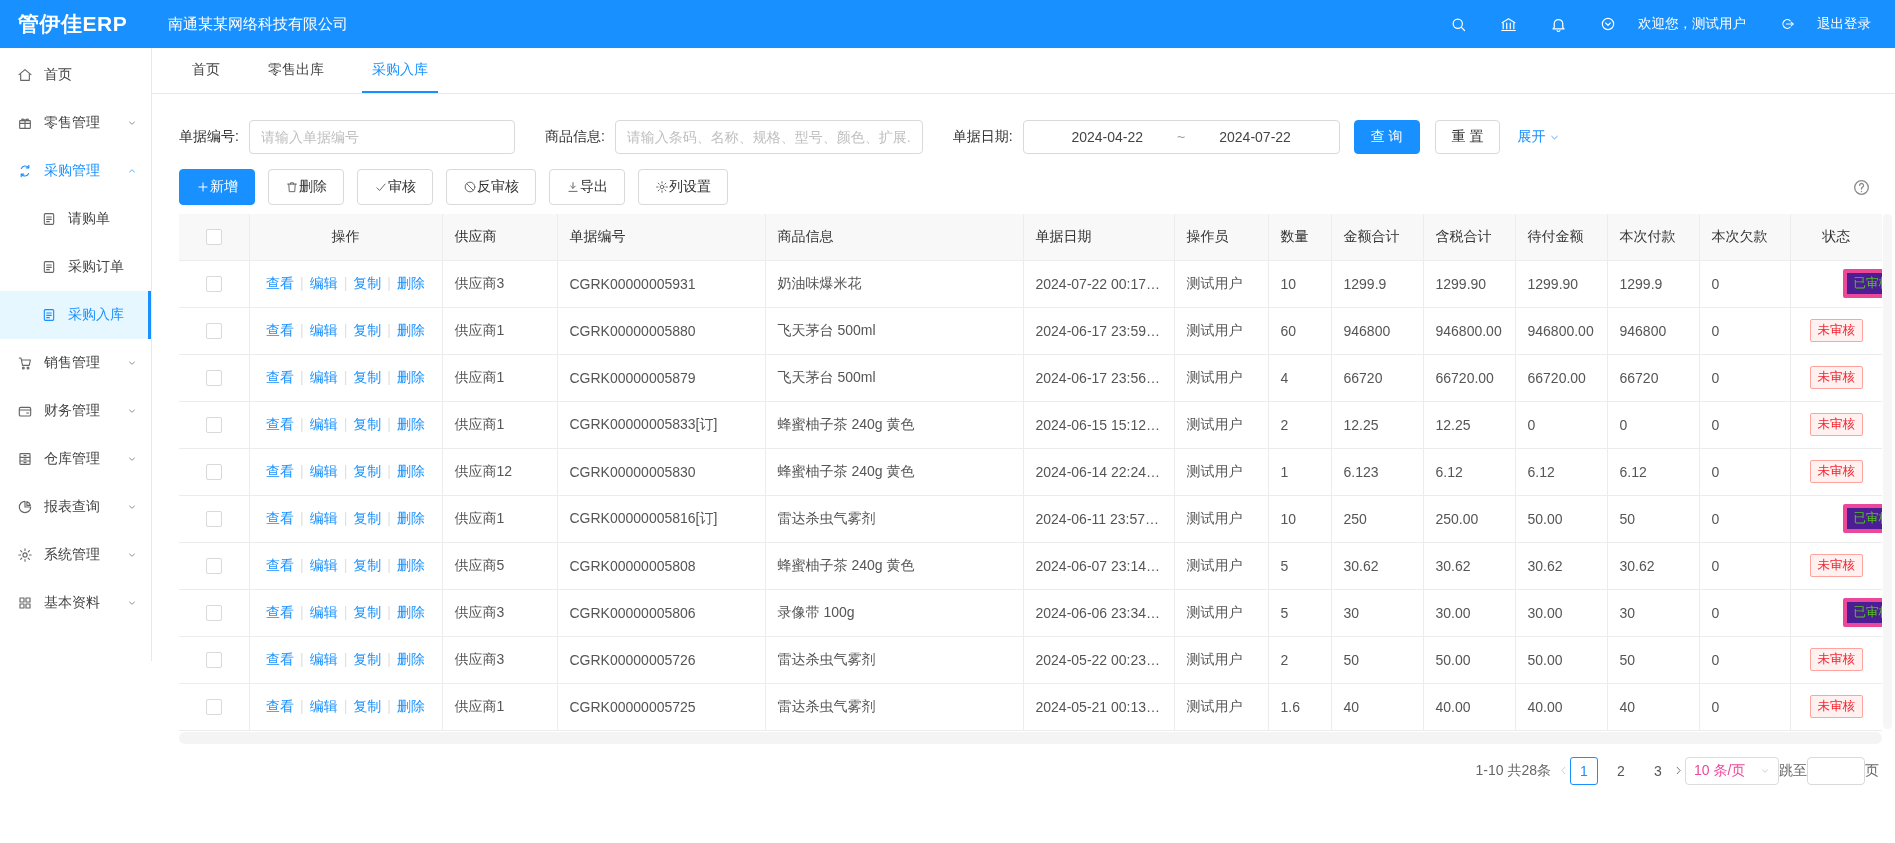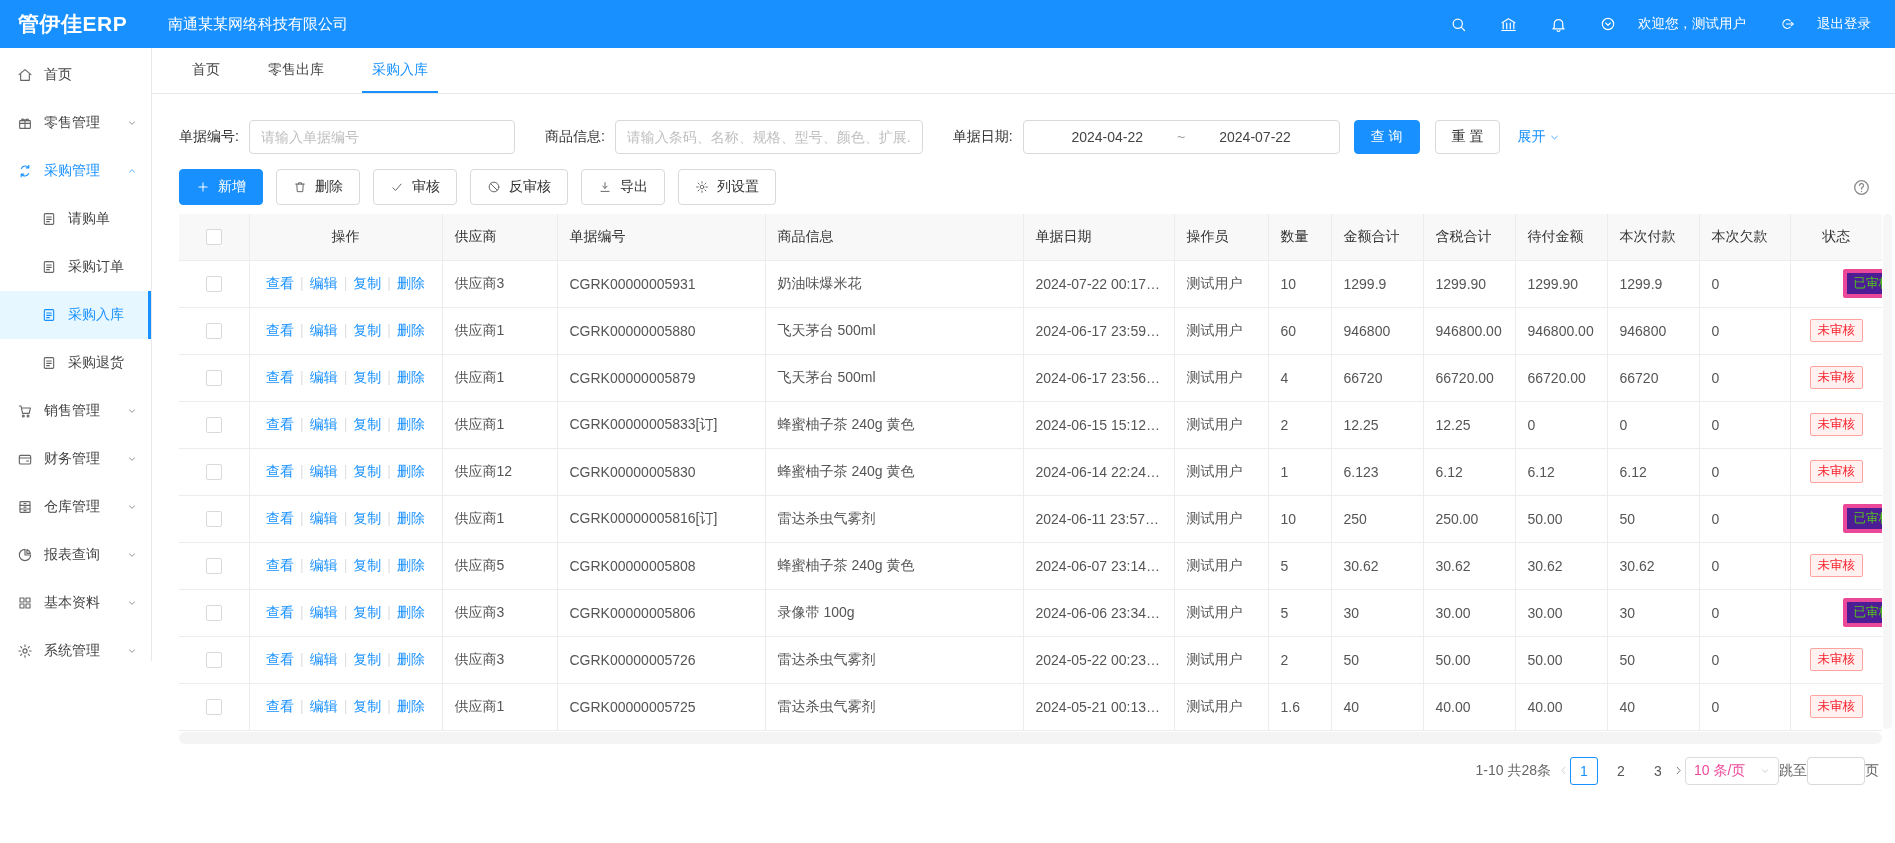--- a/index.html
+++ b/index.html
@@ -47,21 +47,21 @@
                display:flex; align-items:center; justify-content:center; gap:34px; color:#444; cursor:pointer; }
   .daterange .sep { color:#999; }
   .btn { height:34px; padding:0 16px; border-radius:4px; border:1px solid #d9d9d9; background:#fff;
          font-size:14px; color:#333; cursor:pointer; font-family:inherit; white-space:nowrap; }
   .btn.primary { background:#1890ff; border-color:#1890ff; color:#fff; margin-left:14px; }
   .btn + .btn { margin-left:15px; }
   .expand { margin-left:17px; color:#1890ff; display:flex; align-items:center; gap:4px; cursor:pointer; white-space:nowrap; }
 
   
   .toolbar-row { display:flex; align-items:center; padding:5px 24px 9px 27px; flex:none; }
-  .tbtn { height:36px; display:inline-flex; align-items:center; gap:8px; padding:0 16px;
+  .tbtn { height:36px; display:inline-flex; align-items:center; padding:0 16px;
           border:1px solid #d9d9d9; border-radius:4px; background:#fff; color:#333; font-size:14px;
           margin-right:13px; cursor:pointer; font-family:inherit; }
   .tbtn .icon { color:#666; }
   .tbtn.primary { background:#1890ff; border-color:#1890ff; color:#fff; }
   .tbtn.primary .icon { color:#fff; }
   .help { margin-left:auto; color:#8c8c8c; cursor:pointer; }
 
   
   .table-wrap { padding-left:27px; position:relative; flex:none; }
   table { border-collapse:collapse; table-layout:fixed; width:1703px; }
@@ -210,30 +210,20 @@
         <div class="s-item sub active">
     <span class="icon">
             <svg width="16" height="16" viewBox="0 0 24 24" fill="none" stroke="currentColor" stroke-width="1.7" stroke-linecap="round" stroke-linejoin="round">
               <rect x="5" y="4" width="14" height="16" rx="1.5"></rect>
               <path d="M8.5 9h7M8.5 12.5h7M8.5 16h4"></path>
             </svg>
           </span>
     <span class="s-label">采购入库</span>
 
   </div>
-        <div class="s-item sub">
-    <span class="icon">
-            <svg width="16" height="16" viewBox="0 0 24 24" fill="none" stroke="currentColor" stroke-width="1.7" stroke-linecap="round" stroke-linejoin="round">
-              <rect x="5" y="4" width="14" height="16" rx="1.5"></rect>
-              <path d="M8.5 9h7M8.5 12.5h7M8.5 16h4"></path>
-            </svg>
-          </span>
-    <span class="s-label">采购退货</span>
-
-  </div>
         <div class="s-item">
     <span class="icon">
             <svg width="16" height="16" viewBox="0 0 24 24" fill="none" stroke="currentColor" stroke-width="1.7" stroke-linecap="round" stroke-linejoin="round">
               <path d="M3.5 4.5h2.5l2.3 11h10l1.8-8H7"></path>
               <circle cx="9.5" cy="19.5" r="1.4"></circle>
               <circle cx="16.5" cy="19.5" r="1.4"></circle>
             </svg>
           </span>
     <span class="s-label">销售管理</span>
     <span class="chev icon">
@@ -273,50 +263,50 @@
           </span>
   </div>
         <div class="s-item">
     <span class="icon">
             <svg width="16" height="16" viewBox="0 0 24 24" fill="none" stroke="currentColor" stroke-width="1.7" stroke-linecap="round" stroke-linejoin="round">
               <path d="M20.5 12A8.5 8.5 0 1 1 12 3.5V12z"></path>
               <path d="M14.8 3.9a8.5 8.5 0 0 1 5.3 5.6h-5.3z"></path>
             </svg>
           </span>
     <span class="s-label">报表查询</span>
+    <span class="chev icon">
+            <svg width="10" height="10" viewBox="0 0 24 24" fill="none" stroke="currentColor" stroke-width="1.7" stroke-linecap="round" stroke-linejoin="round">
+              <path d="M6 9.5l6 5.5 6-5.5"></path>
+            </svg>
+          </span>
+  </div>
+        <div class="s-item">
+    <span class="icon">
+            <svg width="16" height="16" viewBox="0 0 24 24" fill="none" stroke="currentColor" stroke-width="1.7" stroke-linecap="round" stroke-linejoin="round">
+              <circle cx="12" cy="12" r="3.1"></circle>
+              <path d="M12 2.8v2.5M12 18.7v2.5M2.8 12h2.5M18.7 12h2.5M5.4 5.4l1.8 1.8M16.8 16.8l1.8 1.8M18.6 5.4l-1.8 1.8M7.2 16.8l-1.8 1.8"></path>
+            </svg>
+          </span>
+    <span class="s-label">系统管理</span>
     <span class="chev icon">
             <svg width="10" height="10" viewBox="0 0 24 24" fill="none" stroke="currentColor" stroke-width="1.7" stroke-linecap="round" stroke-linejoin="round">
               <path d="M6 9.5l6 5.5 6-5.5"></path>
             </svg>
           </span>
   </div>
         <div class="s-item">
     <span class="icon">
             <svg width="16" height="16" viewBox="0 0 24 24" fill="none" stroke="currentColor" stroke-width="1.7" stroke-linecap="round" stroke-linejoin="round">
               <rect x="4.5" y="4.5" width="6" height="6"></rect>
               <rect x="13.5" y="4.5" width="6" height="6"></rect>
               <rect x="4.5" y="13.5" width="6" height="6"></rect>
               <rect x="13.5" y="13.5" width="6" height="6"></rect>
             </svg>
           </span>
     <span class="s-label">基本资料</span>
-    <span class="chev icon">
-            <svg width="10" height="10" viewBox="0 0 24 24" fill="none" stroke="currentColor" stroke-width="1.7" stroke-linecap="round" stroke-linejoin="round">
-              <path d="M6 9.5l6 5.5 6-5.5"></path>
-            </svg>
-          </span>
-  </div>
-        <div class="s-item">
-    <span class="icon">
-            <svg width="16" height="16" viewBox="0 0 24 24" fill="none" stroke="currentColor" stroke-width="1.7" stroke-linecap="round" stroke-linejoin="round">
-              <circle cx="12" cy="12" r="3.1"></circle>
-              <path d="M12 2.8v2.5M12 18.7v2.5M2.8 12h2.5M18.7 12h2.5M5.4 5.4l1.8 1.8M16.8 16.8l1.8 1.8M18.6 5.4l-1.8 1.8M7.2 16.8l-1.8 1.8"></path>
-            </svg>
-          </span>
-    <span class="s-label">系统管理</span>
     <span class="chev icon">
             <svg width="10" height="10" viewBox="0 0 24 24" fill="none" stroke="currentColor" stroke-width="1.7" stroke-linecap="round" stroke-linejoin="round">
               <path d="M6 9.5l6 5.5 6-5.5"></path>
             </svg>
           </span>
   </div>
       </aside>
 
     <main class="main">
       <div class="tabbar" id="tabbar">

